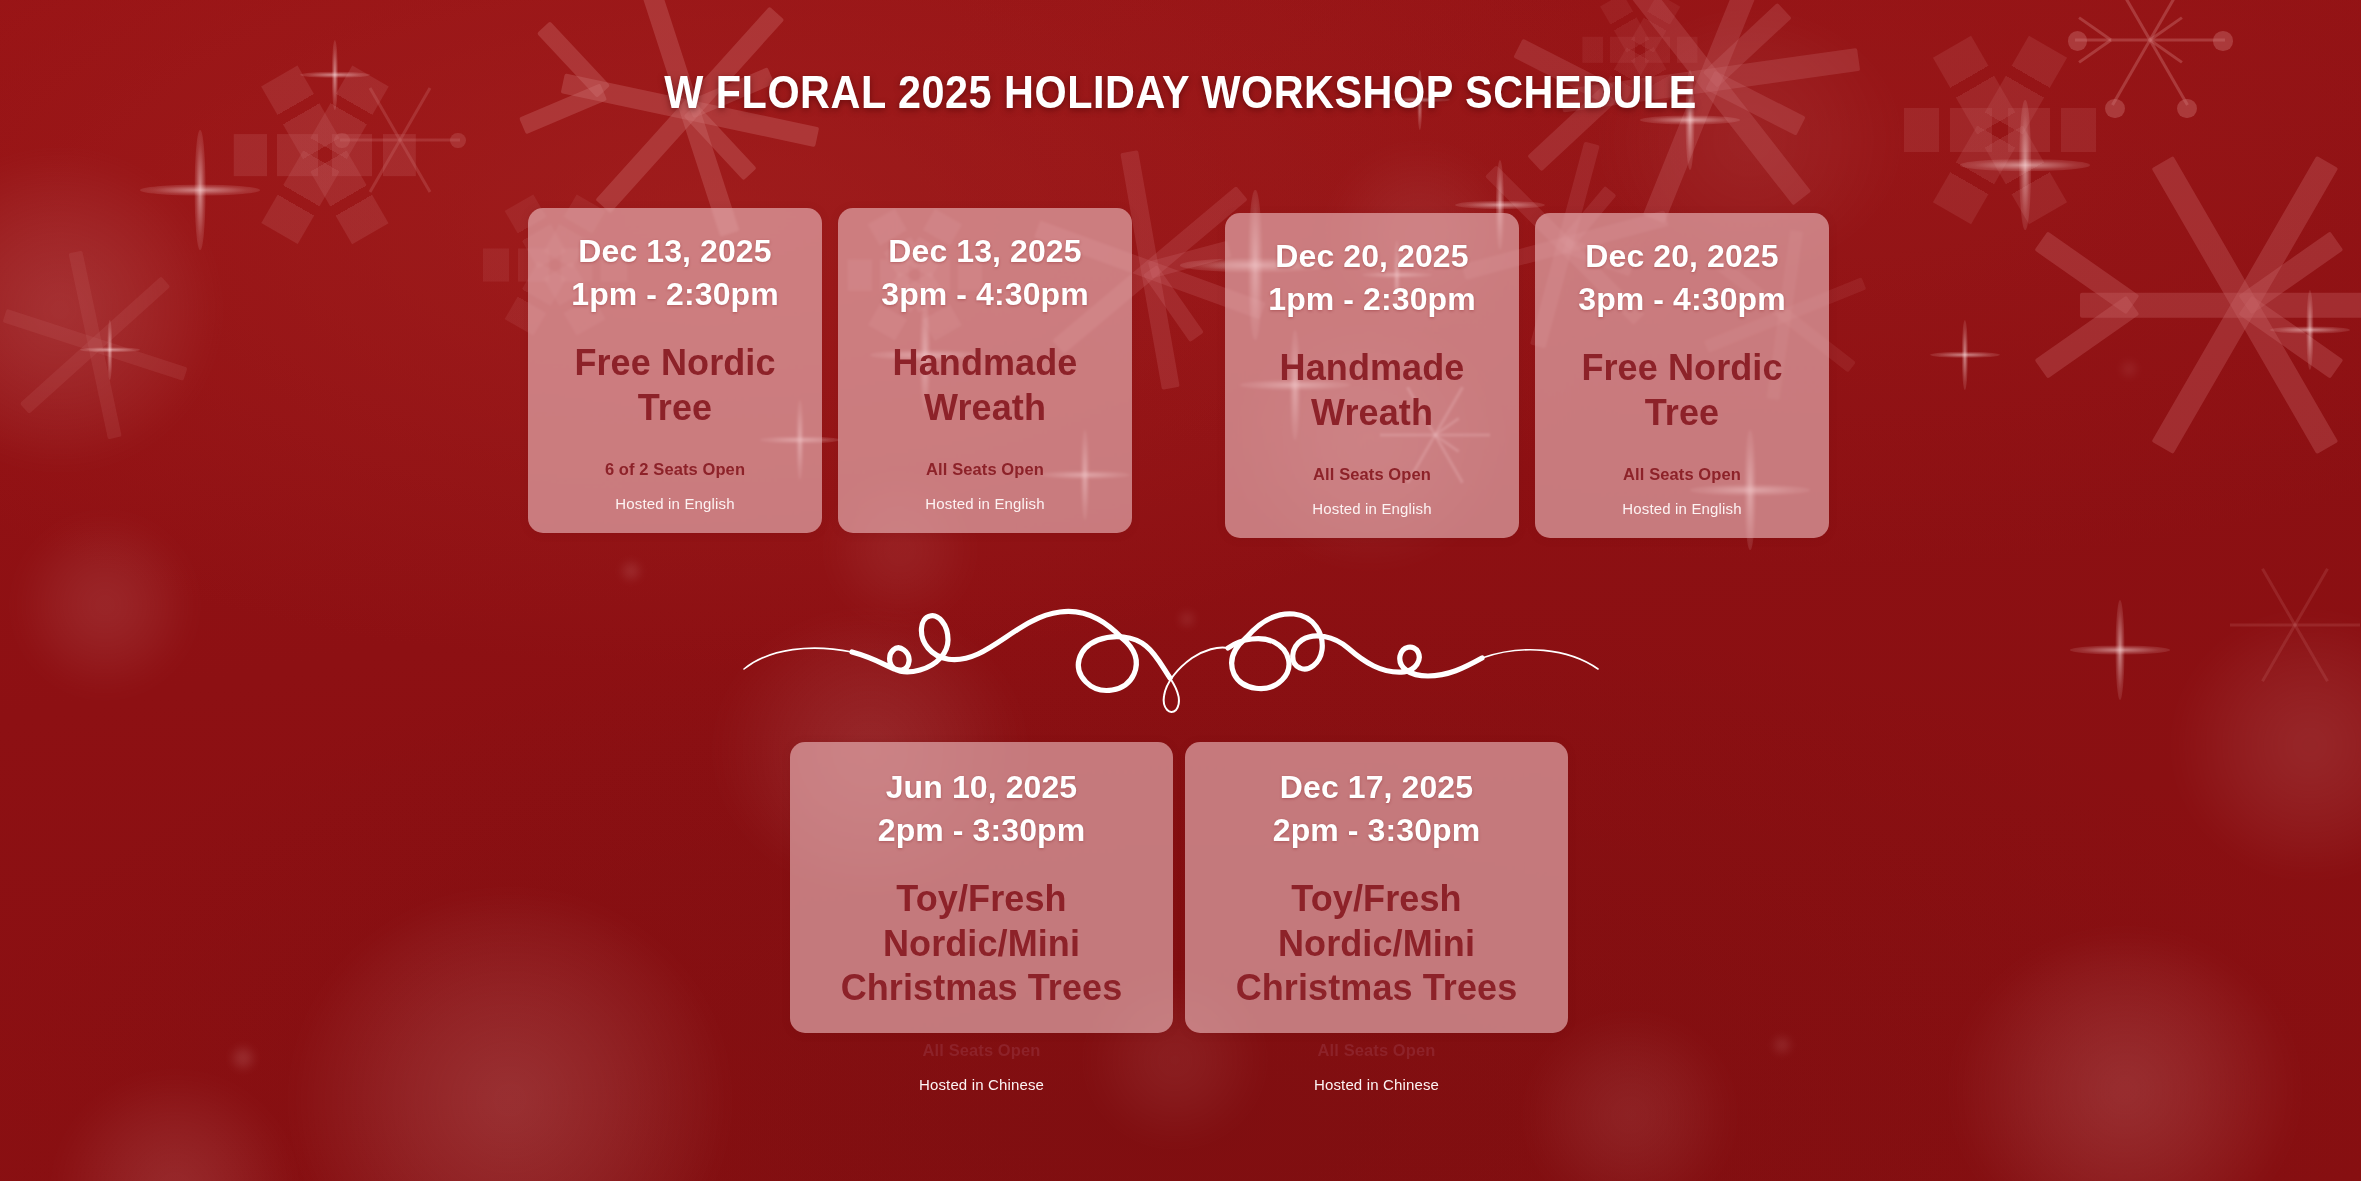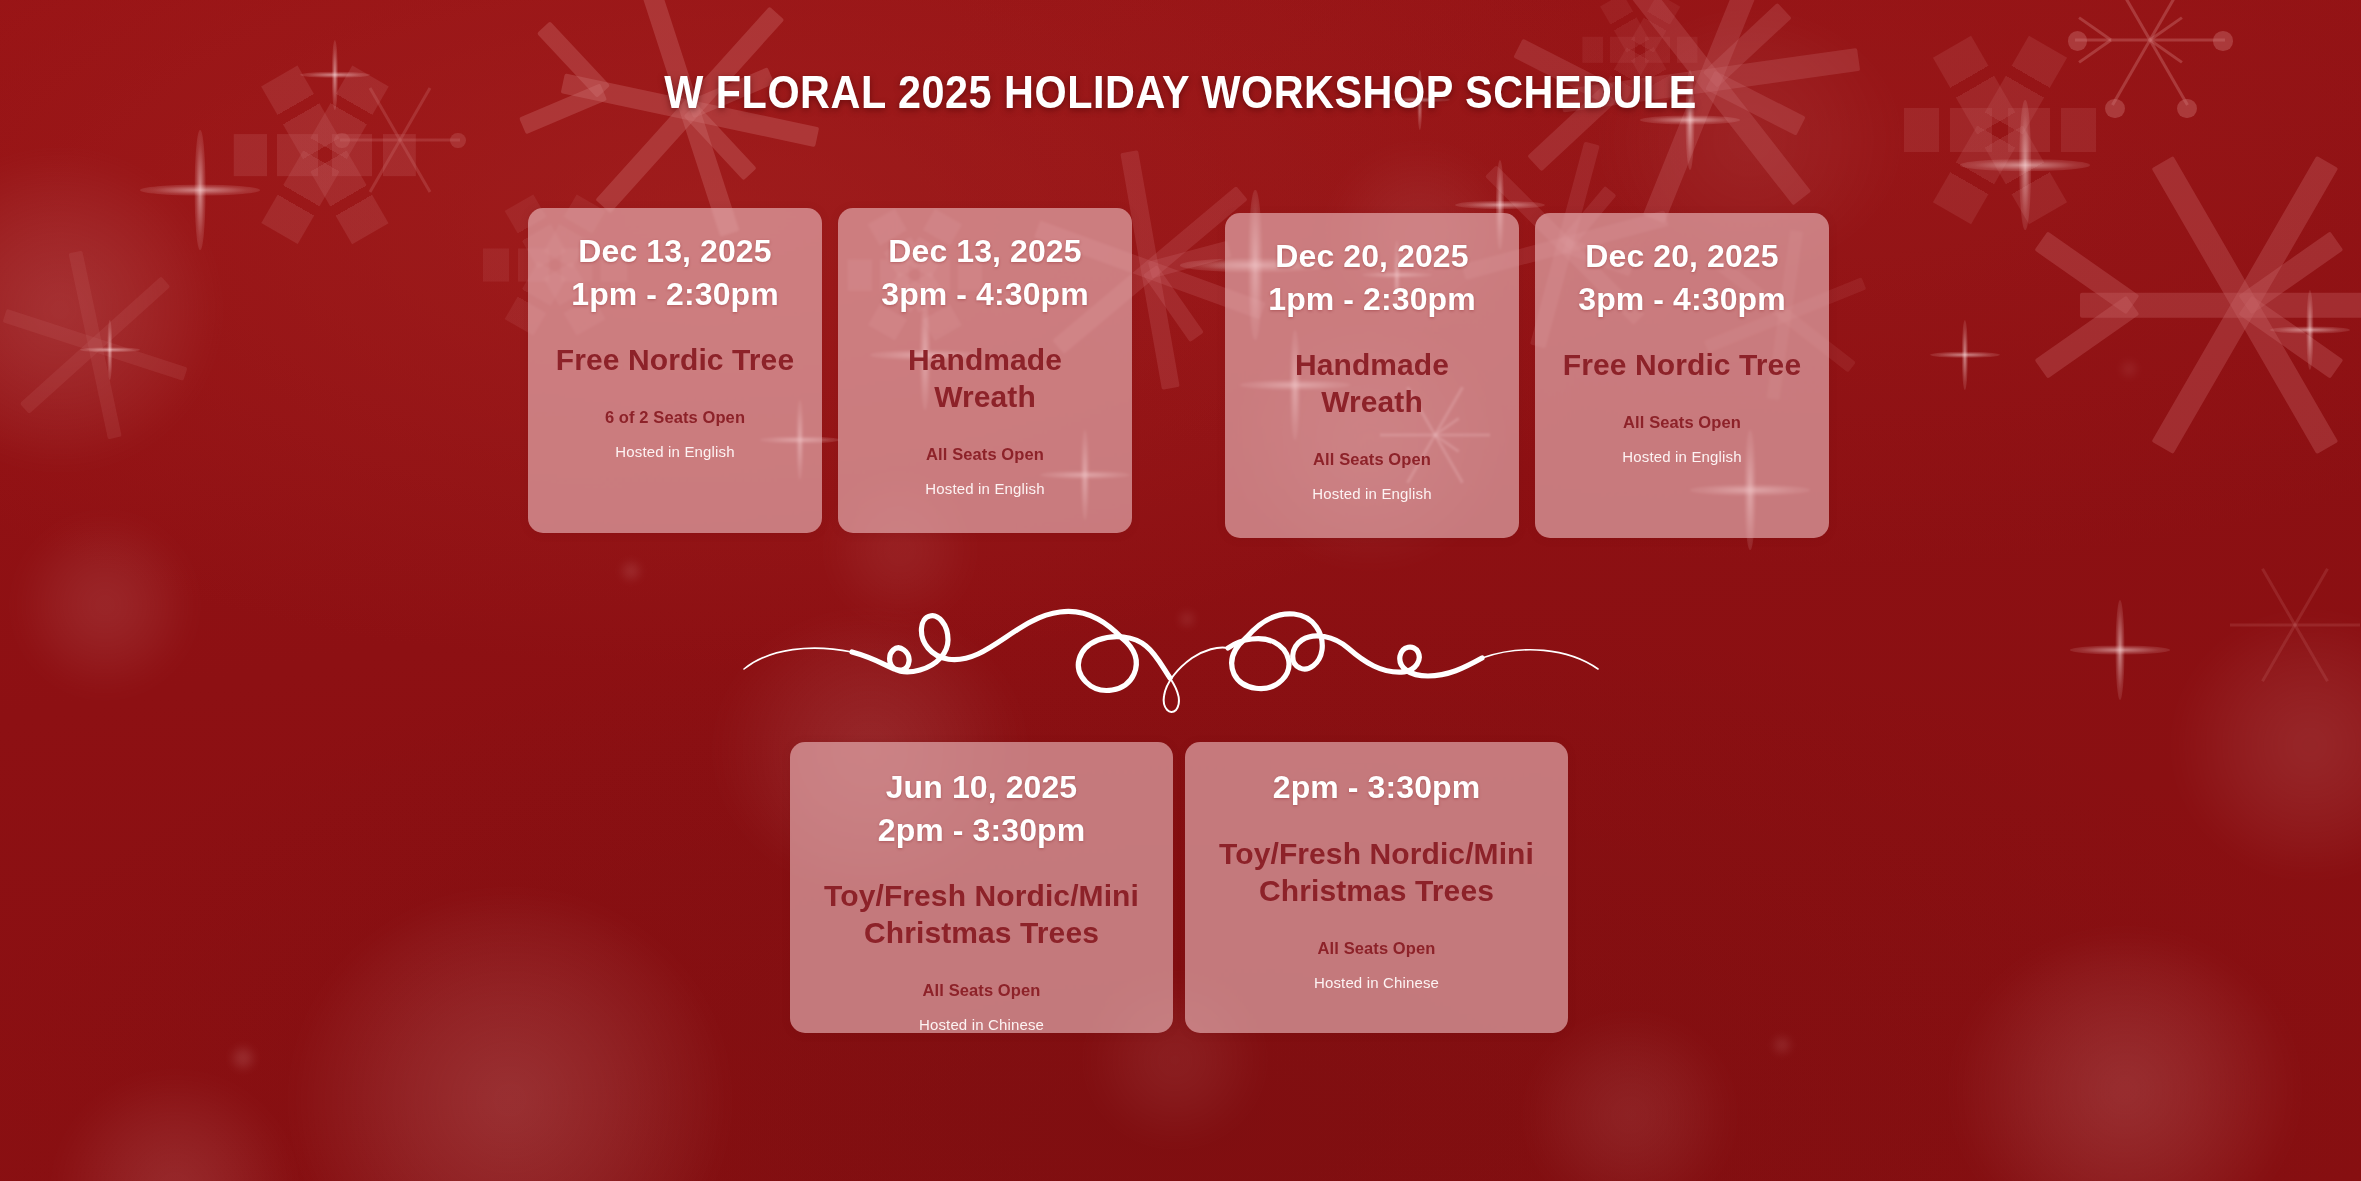--- a/index.html
+++ b/index.html
@@ -120,21 +120,21 @@
     color:#ffffff;
     font-weight:bold;
     font-size:32px;
     line-height:1.33;
     letter-spacing:.1px;
     text-shadow:0 1px 3px rgba(120,20,22,.35);
   }
   .card .what{
     color:#8d2229;
     font-weight:bold;
-    font-size:30px;
+    font-size:36px;
     line-height:1.24;
     letter-spacing:.1px;
   }
   .card .seats{
     color:#8d2229;
     font-weight:bold;
     font-size:16.5px;
     letter-spacing:.1px;
   }
   .card .lang{
@@ -443,20 +443,21 @@
     <div class="when">2pm - 3:30pm</div>
     <div class="gap-a"></div>
     <div class="what">Toy/Fresh Nordic/Mini Christmas Trees</div>
     <div class="gap-b"></div>
     <div class="seats">All Seats Open</div>
     <div class="gap-c"></div>
     <div class="lang">Hosted in Chinese</div>
   </div>
 
   <div class="card" id="card-5">
+    <div class="when">Dec 17, 2025</div>
     <div class="when">2pm - 3:30pm</div>
     <div class="gap-a"></div>
     <div class="what">Toy/Fresh Nordic/Mini Christmas Trees</div>
     <div class="gap-b"></div>
     <div class="seats">All Seats Open</div>
     <div class="gap-c"></div>
     <div class="lang">Hosted in Chinese</div>
   </div>
 
 

